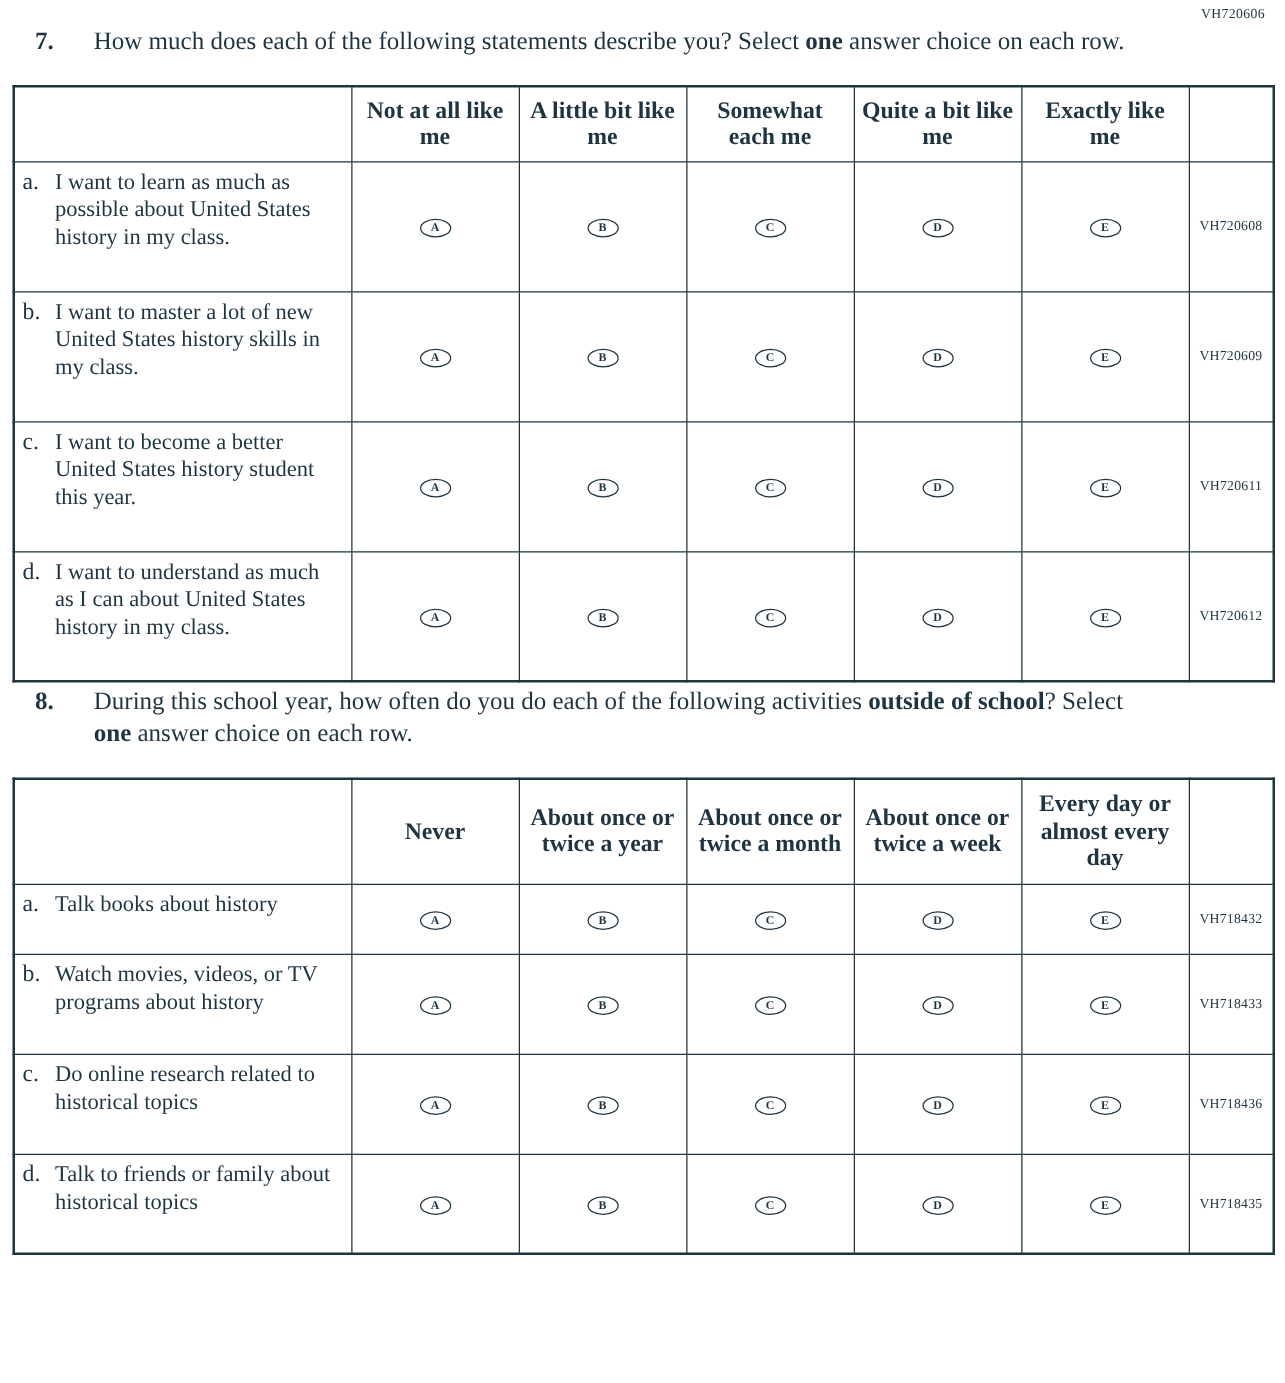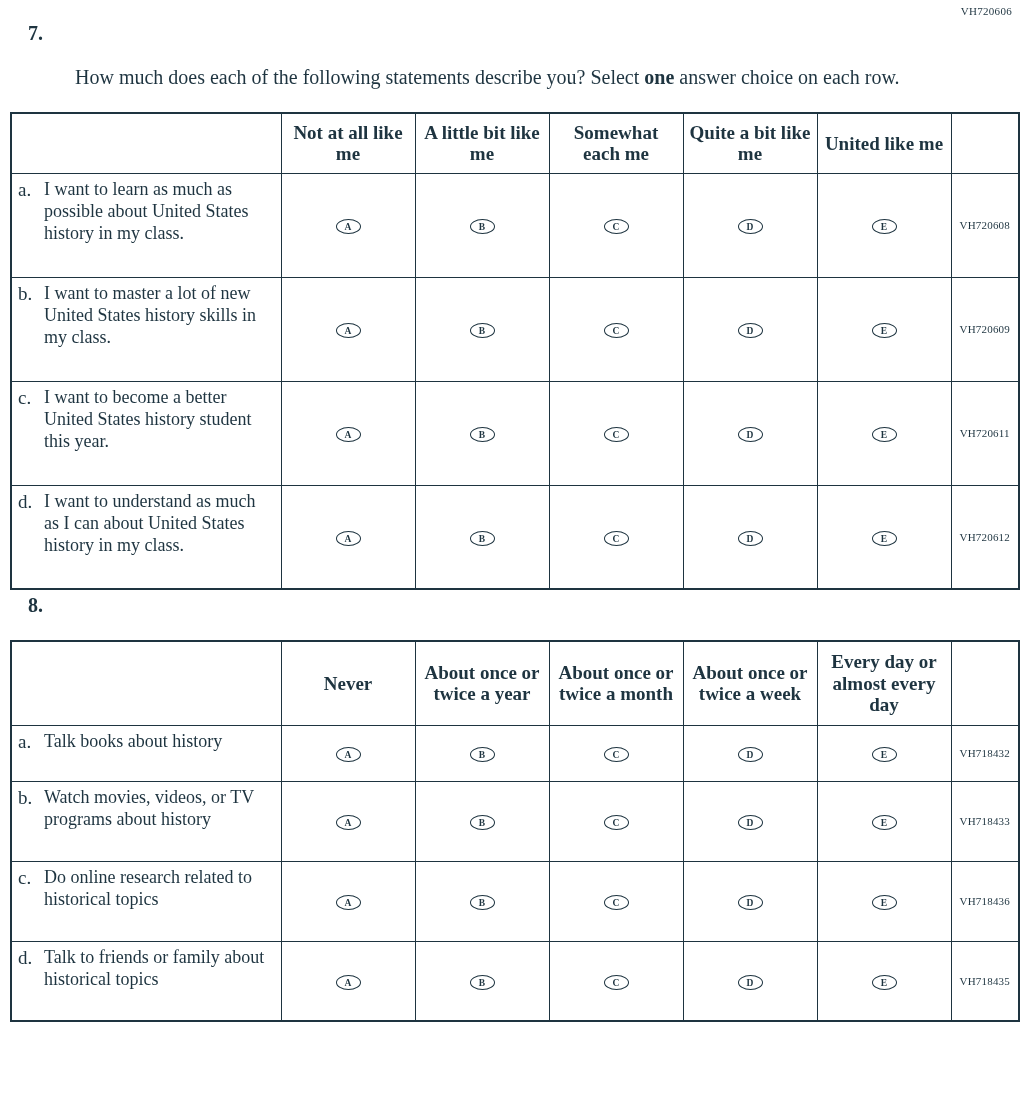--- a/index.html
+++ b/index.html
@@ -33,21 +33,20 @@
     font-weight: bold;
     font-size: 20px;
     width: 47px;
     flex: 0 0 47px;
     line-height: 1.3;
   }
   .q-text {
     font-size: 20px;
     line-height: 1.3;
     max-width: 835px;
-    margin-top: 44px;
   }
   .q-text b { font-weight: bold; }
 
   table.qtable {
     border-collapse: collapse;
     width: 1008px;
     margin-top: 22px;
     table-layout: fixed;
   }
   table.qtable th, table.qtable td {
@@ -143,21 +142,21 @@
         <col class="c-opt">
         <col class="c-code">
     </colgroup>
     <thead>
       <tr>
         <th class="hdr"></th>
         <th class="hdr">Not at all like me</th>
         <th class="hdr">A little bit like me</th>
         <th class="hdr">Somewhat each me</th>
         <th class="hdr">Quite a bit like me</th>
-        <th class="hdr">United like me</th>
+        <th class="hdr">Exactly like me</th>
         <th class="hdr"></th>
       </tr>
     </thead>
     <tbody>
       <tr>
         <td class="stem">
             <div class="stem-flex">
               <span class="row-letter">a.</span>
               <span class="row-text">I want to learn as much as possible about United States history in my class.</span>
             </div>
@@ -210,20 +209,21 @@
         <td class="opt"><span class="bubble">D</span></td>
         <td class="opt"><span class="bubble">E</span></td>
         <td class="code">VH720612</td>
       </tr>
     </tbody>
   </table>
 
 
   <div class="q-head q8-head">
     <div class="q-num">8.</div>
+    <div class="q-text"><span>During this school year, how often do you do each of the following activities </span><b>outside of school</b><span>? Select </span><b>one</b><span> answer choice on each row.</span></div>
   </div>
 
   <table class="qtable" id="t2">
     <colgroup>
       <col class="c-stem">
         <col class="c-opt">
         <col class="c-opt">
         <col class="c-opt">
         <col class="c-opt">
         <col class="c-opt">

